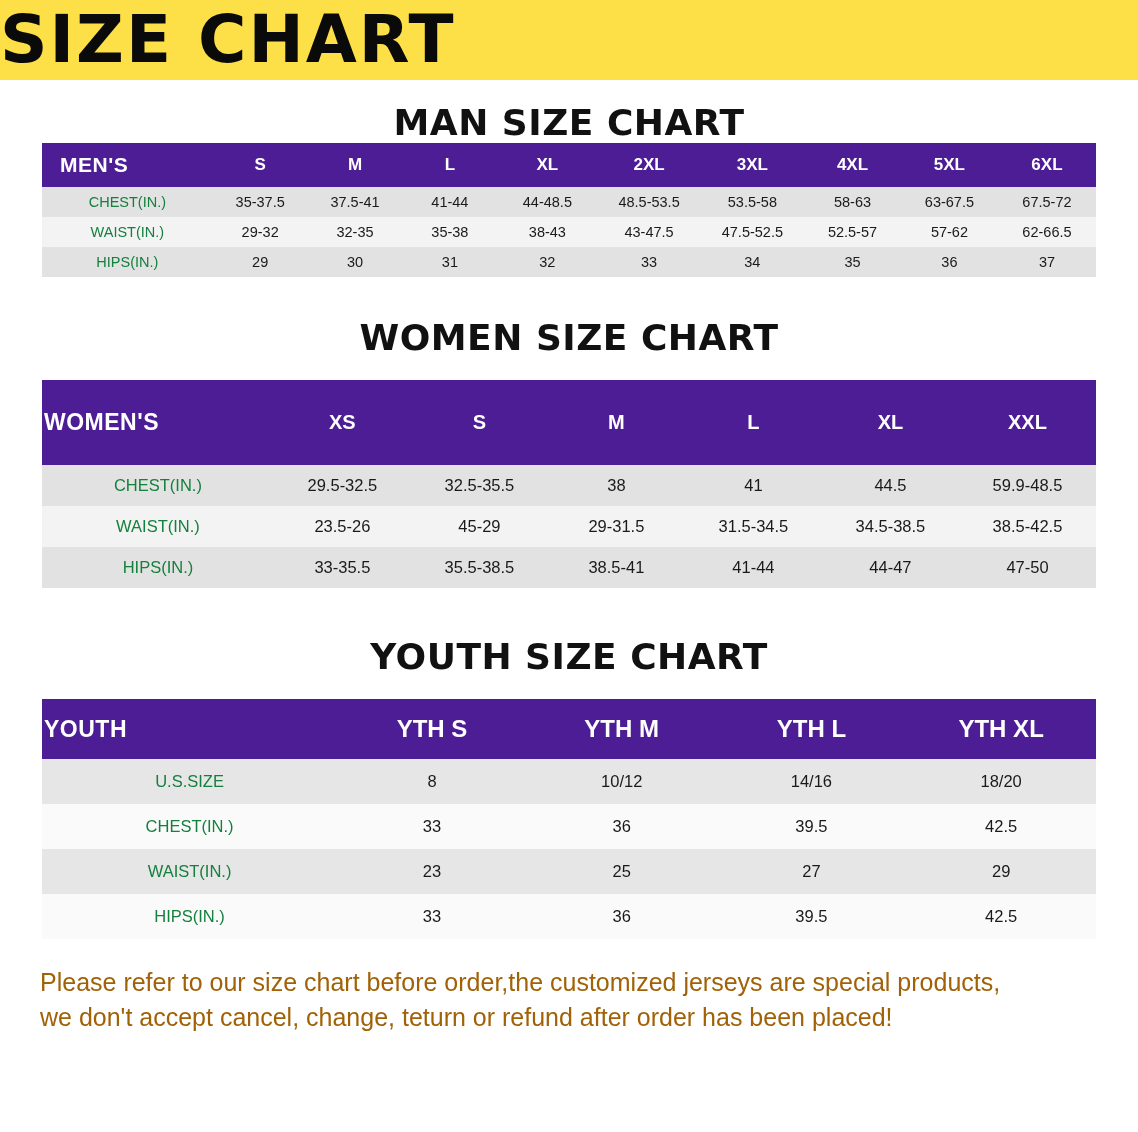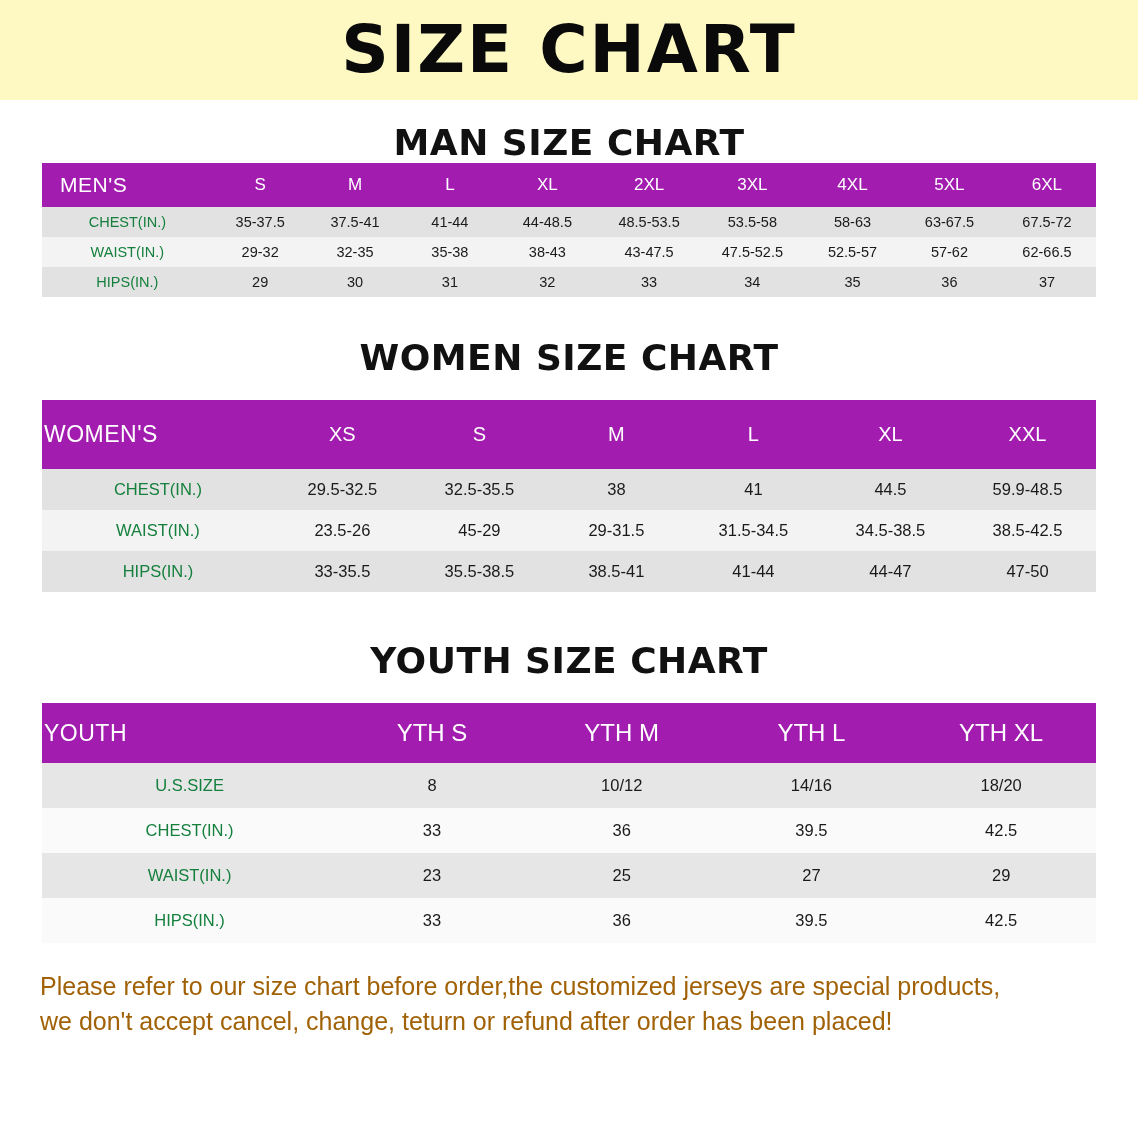--- a/index.html
+++ b/index.html
@@ -11,25 +11,25 @@
     width: 1138px;
     height: 1132px;
     font-family: "Liberation Sans", sans-serif;
     color: #111111;
     overflow: hidden;
   }
 
   
   .banner {
     width: 100%;
-    height: 100px;
-    background: #fef9c3;
+    height: 80px;
+    background: #fde047;
     display: flex;
     align-items: center;
-    justify-content: center;
+    justify-content: flex-start;
     box-sizing: border-box;
   }
   .banner-title {
     font-family: "DejaVu Sans", sans-serif;
     font-weight: 700;
     font-size: 66px;
     letter-spacing: 2px;
     color: #0a0a0a;
     line-height: 1;
   }
@@ -50,23 +50,23 @@
   
   .table-wrap {
     margin: 0 42px;
   }
   table {
     width: 100%;
     border-collapse: collapse;
     table-layout: fixed;
   }
   thead th {
-    background: #a21caf;
+    background: #4c1d95;
     color: #ffffff;
-    font-weight: 400;
+    font-weight: 700;
     text-align: center;
     padding: 10px 2px;
     font-size: 17px;
     font-family: "Liberation Sans", sans-serif;
     margin-left: 9px;
   }
   thead th.rowhead {
     text-align: left;
     padding-left: 18px;
     font-size: 22px;
@@ -84,21 +84,21 @@
     color: #15803d;
   }
   tbody tr.odd  td { background: #e2e2e2; }
   tbody tr.even td { background: #f3f3f3; }
 
   
   #men-table thead th.rowhead { font-size: 21px; }
   #men-table tbody td { font-size: 14.5px; }
 
   
-  #women-table thead th { font-size: 20px; padding: 21px 2px; }
+  #women-table thead th { font-size: 20px; padding: 29px 2px; }
   #women-table thead th.rowhead { font-size: 23px; }
   #women-table tbody td { font-size: 16.5px; padding: 11px 2px; }
 
   
   #youth-table thead th { font-size: 24px; padding: 16px 2px; }
   #youth-table thead th.rowhead { font-size: 23px; }
   #youth-table tbody td { font-size: 16.5px; padding: 13px 10px; }
   #youth-table tbody tr.odd  td { background: #e6e6e6; }
   #youth-table tbody tr.even td { background: #fafafa; }
 

